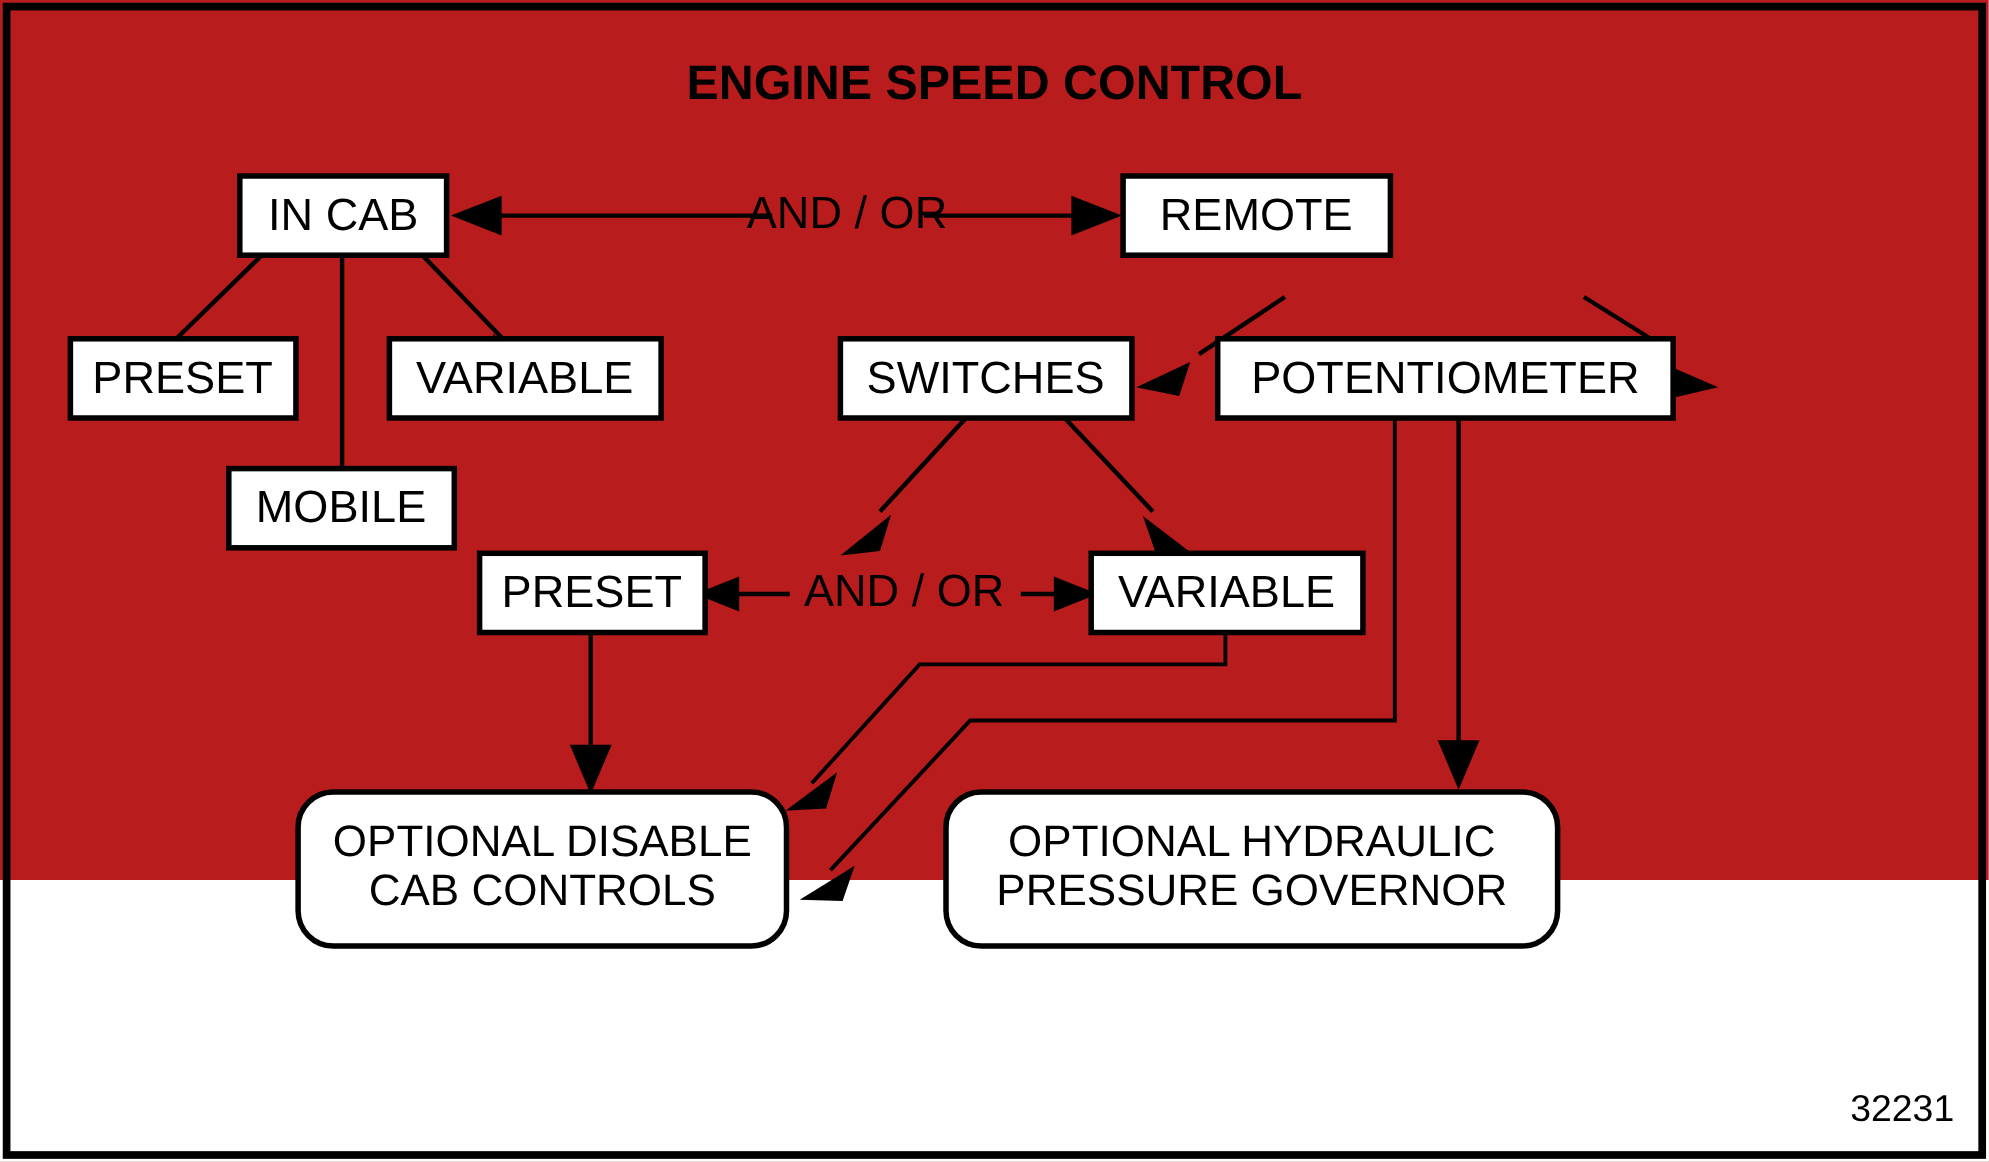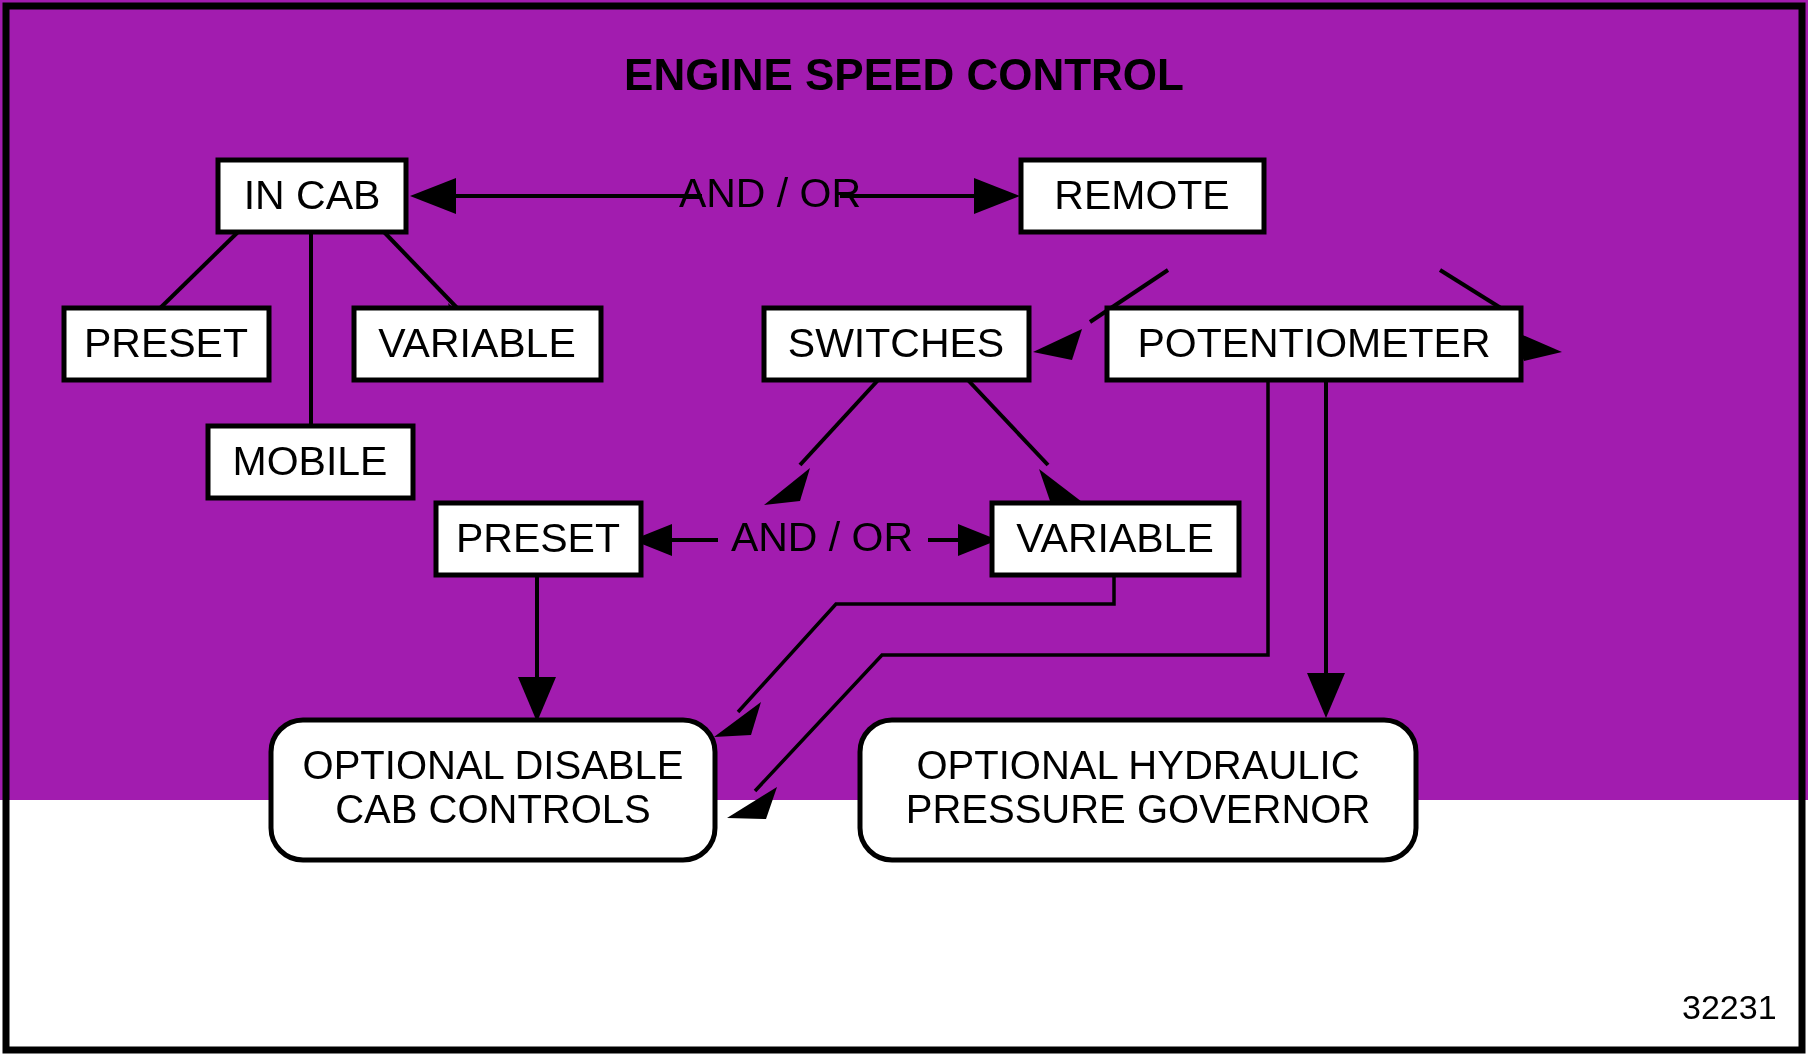--- a/index.html
+++ b/index.html
@@ -10,21 +10,21 @@
   body {
     width: 1808px;
     height: 1056px;
     font-family: "Liberation Sans", sans-serif;
     overflow: hidden;
   }
   #diagram-root {
     position: relative;
     width: 1808px;
     height: 800px;
-    background: #a21caf;
+    background: #b91c1c;
   }
   svg#diagram-svg {
     position: absolute;
     top: 0;
     left: 0;
     width: 1808px;
     height: 1056px;
     display: block;
   }
   .frame-rect {

